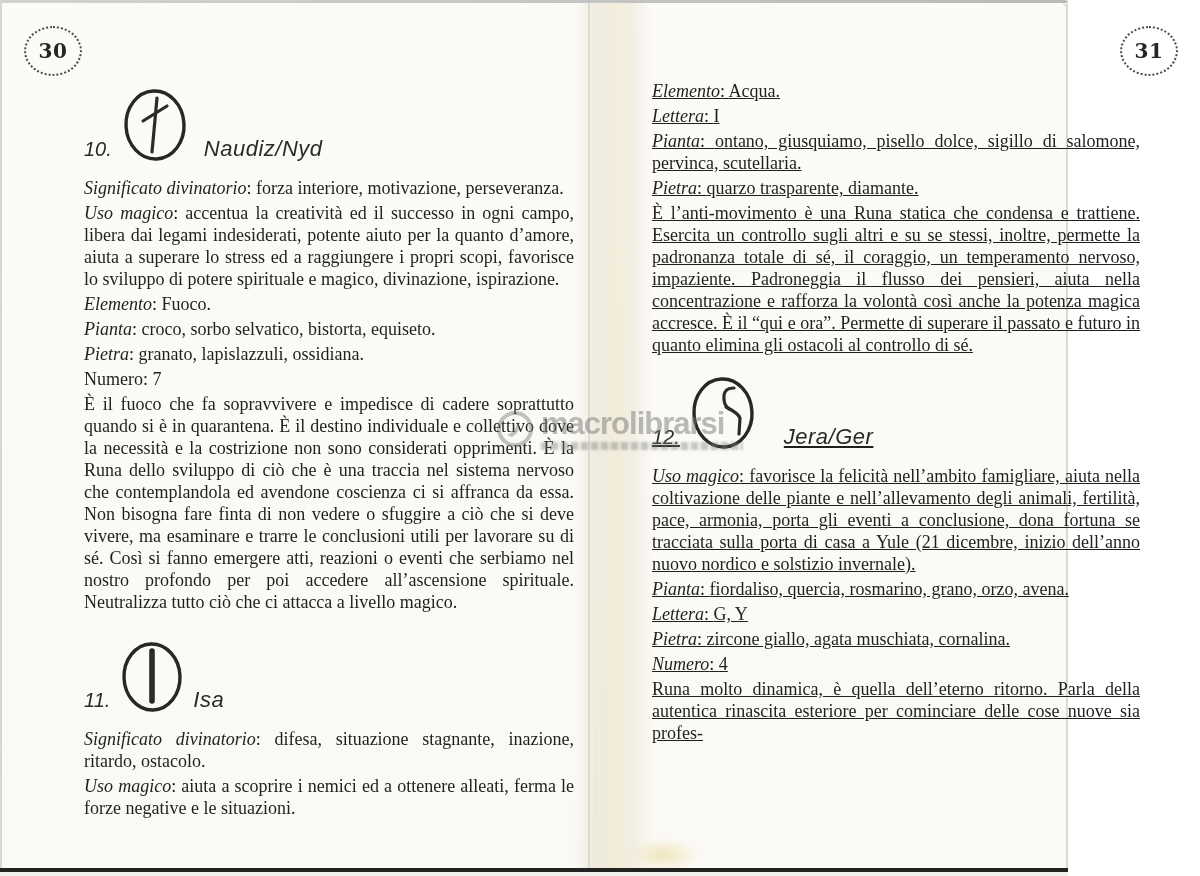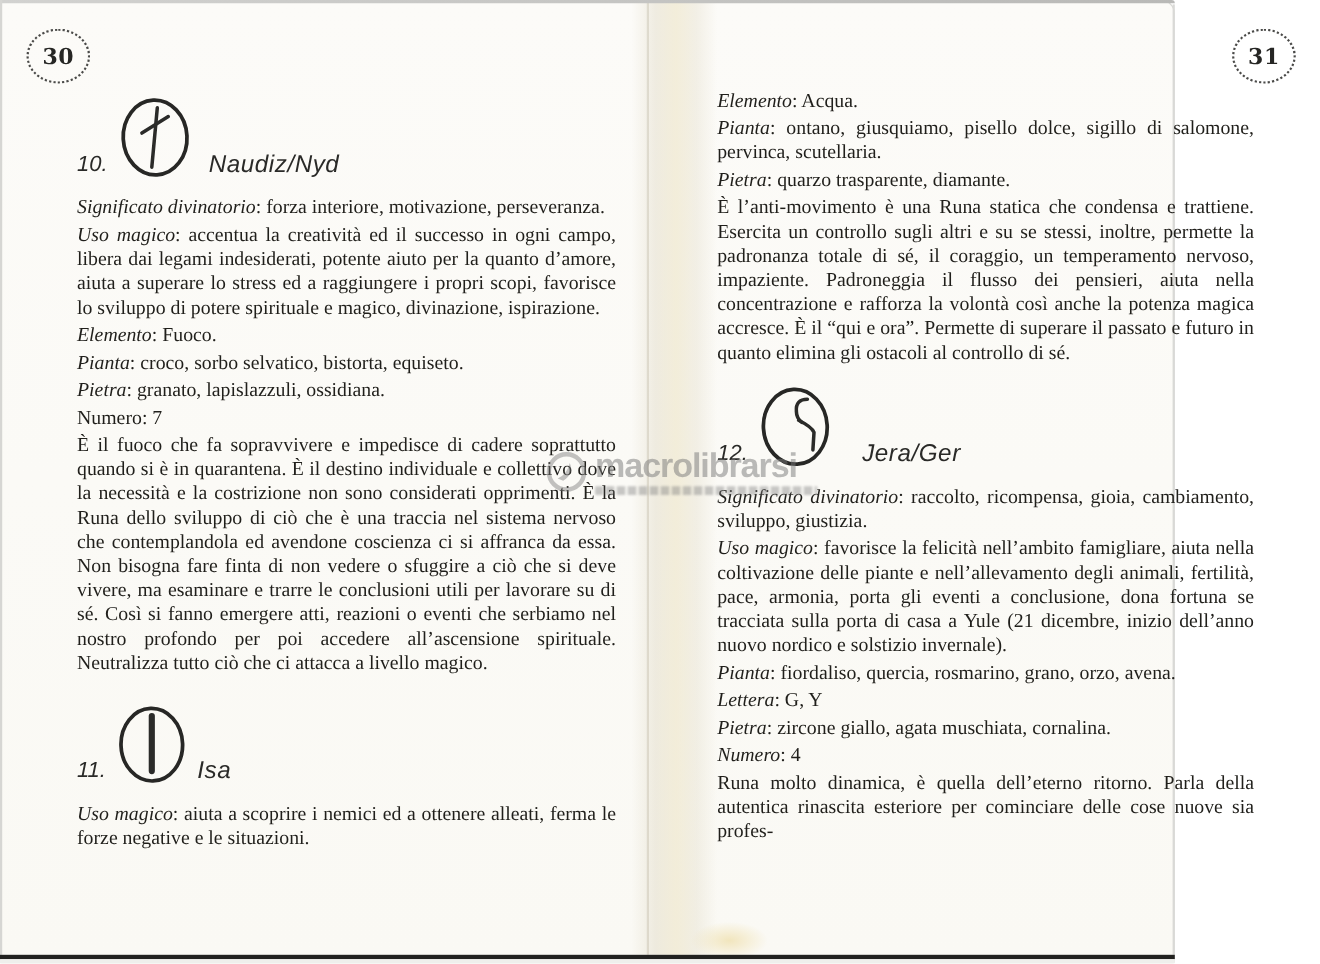--- a/index.html
+++ b/index.html
@@ -12,22 +12,22 @@
   .bottom-pale{position:absolute;top:872px;left:0;right:0;height:4px;background:#efefec;}
   .spine{position:absolute;left:574px;top:0;bottom:8px;width:78px;background:linear-gradient(90deg,rgba(206,196,166,0) 0%,rgba(201,190,156,0.25) 28%,rgba(238,230,202,0.65) 52%,rgba(208,198,166,0.22) 76%,rgba(206,196,166,0) 100%);}
   .spine-crease{position:absolute;left:588px;top:0;bottom:8px;width:2px;background:rgba(150,140,112,0.22);}
   .blotch{position:absolute;left:628px;top:838px;width:70px;height:34px;background:radial-gradient(closest-side,rgba(240,226,180,0.85),rgba(240,226,180,0));}
 
   .pagenum{position:absolute;width:54px;height:46px;border:2px dotted #4a4a48;border-radius:50%;display:flex;align-items:center;justify-content:center;font-family:"DejaVu Serif",serif;font-weight:bold;font-size:20px;color:#262624;letter-spacing:0.5px;}
   .pn-left{left:24px;top:26px;}
   .pn-right{left:1120px;top:26px;}
 
   .col{position:absolute;width:490px;font-size:18px;line-height:22px;color:#201f1b;text-align:justify;}
-  .col-left{left:70px;top:84px;}
-  .col-right{left:652px;top:80px;width:488px;}
+  .col-left{left:84px;top:84px;}
+  .col-right{left:652px;top:80px;width:488px;text-decoration:underline;}
 
   .field{margin:0 0 3px 0;}
   .lbl{font-style:italic;}
   .field.roman-label .lbl{font-style:normal;}
   .body-par{margin:1px 0 0 0;}
 
   .heading{display:flex;align-items:flex-end;margin:0 0 13px 0;height:80px;}
   .h-index{font-family:"Liberation Sans",sans-serif;font-style:italic;font-size:20px;color:#2a2a28;margin:0 10px 4px 0;}
   .h-name{font-family:"Liberation Sans",sans-serif;font-style:italic;font-size:22px;color:#2a2a28;letter-spacing:0.5px;margin:0 0 4px 16px;}
   .heading.tight .h-name{margin-left:9px;}
@@ -90,43 +90,44 @@
       <span class="h-index">11.</span>
       <span class="badge">
         <svg width="64" height="76" viewBox="0 0 64 76" aria-hidden="true">
           <ellipse class="ring" cx="32" cy="38" rx="28" ry="33" transform="rotate(-2 32 38)"></ellipse>
           <path class="rstroke thick" d="M32 12 L32 62"></path>
         </svg>
       </span>
       <span class="h-name">Isa</span>
     </div>
 
+    <p class="field"><span class="lbl">Significato divinatorio</span><span>: </span><span>difesa, situazione stagnante, inazione, ritardo, ostacolo.</span></p>
     <p class="field"><span class="lbl">Uso magico</span><span>: </span><span>aiuta a scoprire i nemici ed a ottenere alleati, ferma le forze negative e le situazioni.</span></p>
   </div>
 
   <div class="col col-right">
 
     <p class="field"><span class="lbl">Elemento</span><span>: </span><span>Acqua.</span></p>
+    <p class="field"><span class="lbl">Lettera</span><span>: </span><span>I</span></p>
     <p class="field"><span class="lbl">Pianta</span><span>: </span><span>ontano, giusquiamo, pisello dolce, sigillo di salomone, pervinca, scutellaria.</span></p>
     <p class="field"><span class="lbl">Pietra</span><span>: </span><span>quarzo trasparente, diamante.</span></p>
     <p class="body-par">È l’anti-movimento è una Runa statica che condensa e trattiene. Esercita un controllo sugli altri e su se stessi, inoltre, permette la padronanza totale di sé, il coraggio, un temperamento nervoso, impaziente. Padroneggia il flusso dei pensieri, aiuta nella concentrazione e rafforza la volontà così anche la potenza magica accresce. È il “qui e ora”. Permette di superare il passato e futuro in quanto elimina gli ostacoli al controllo di sé.</p>
 
     <div class="heading wide mt2">
       <span class="h-index">12.</span>
       <span class="badge">
         <svg width="66" height="78" viewBox="0 0 66 78" aria-hidden="true">
           <ellipse class="ring" cx="33" cy="39" rx="29" ry="34" transform="rotate(-3 33 39)"></ellipse>
           <path class="rstroke" d="M44 14 Q33 14 34 25 Q34 31 39 35"></path>
           <path class="rstroke" d="M36 33 Q48 39 50 44 L49 60"></path>
         </svg>
       </span>
       <span class="h-name">Jera/Ger</span>
     </div>
 
-    <p class="field"><span class="lbl">Significato divinatorio</span><span>: </span><span>raccolto, ricompensa, gioia, cambiamento, sviluppo, giustizia.</span></p>
     <p class="field"><span class="lbl">Uso magico</span><span>: </span><span>favorisce la felicità nell’ambito famigliare, aiuta nella coltivazione delle piante e nell’allevamento degli animali, fertilità, pace, armonia, porta gli eventi a conclusione, dona fortuna se tracciata sulla porta di casa a Yule (21 dicembre, inizio dell’anno nuovo nordico e solstizio invernale).</span></p>
     <p class="field"><span class="lbl">Pianta</span><span>: </span><span>fiordaliso, quercia, rosmarino, grano, orzo, avena.</span></p>
     <p class="field"><span class="lbl">Lettera</span><span>: </span><span>G, Y</span></p>
     <p class="field"><span class="lbl">Pietra</span><span>: </span><span>zircone giallo, agata muschiata, cornalina.</span></p>
     <p class="field"><span class="lbl">Numero</span><span>: </span><span>4</span></p>
     <p class="body-par">Runa molto dinamica, è quella dell’eterno ritorno. Parla della autentica rinascita esteriore per cominciare delle cose nuove sia profes-</p>
   </div>
 
   <div class="watermark">
     <span>

